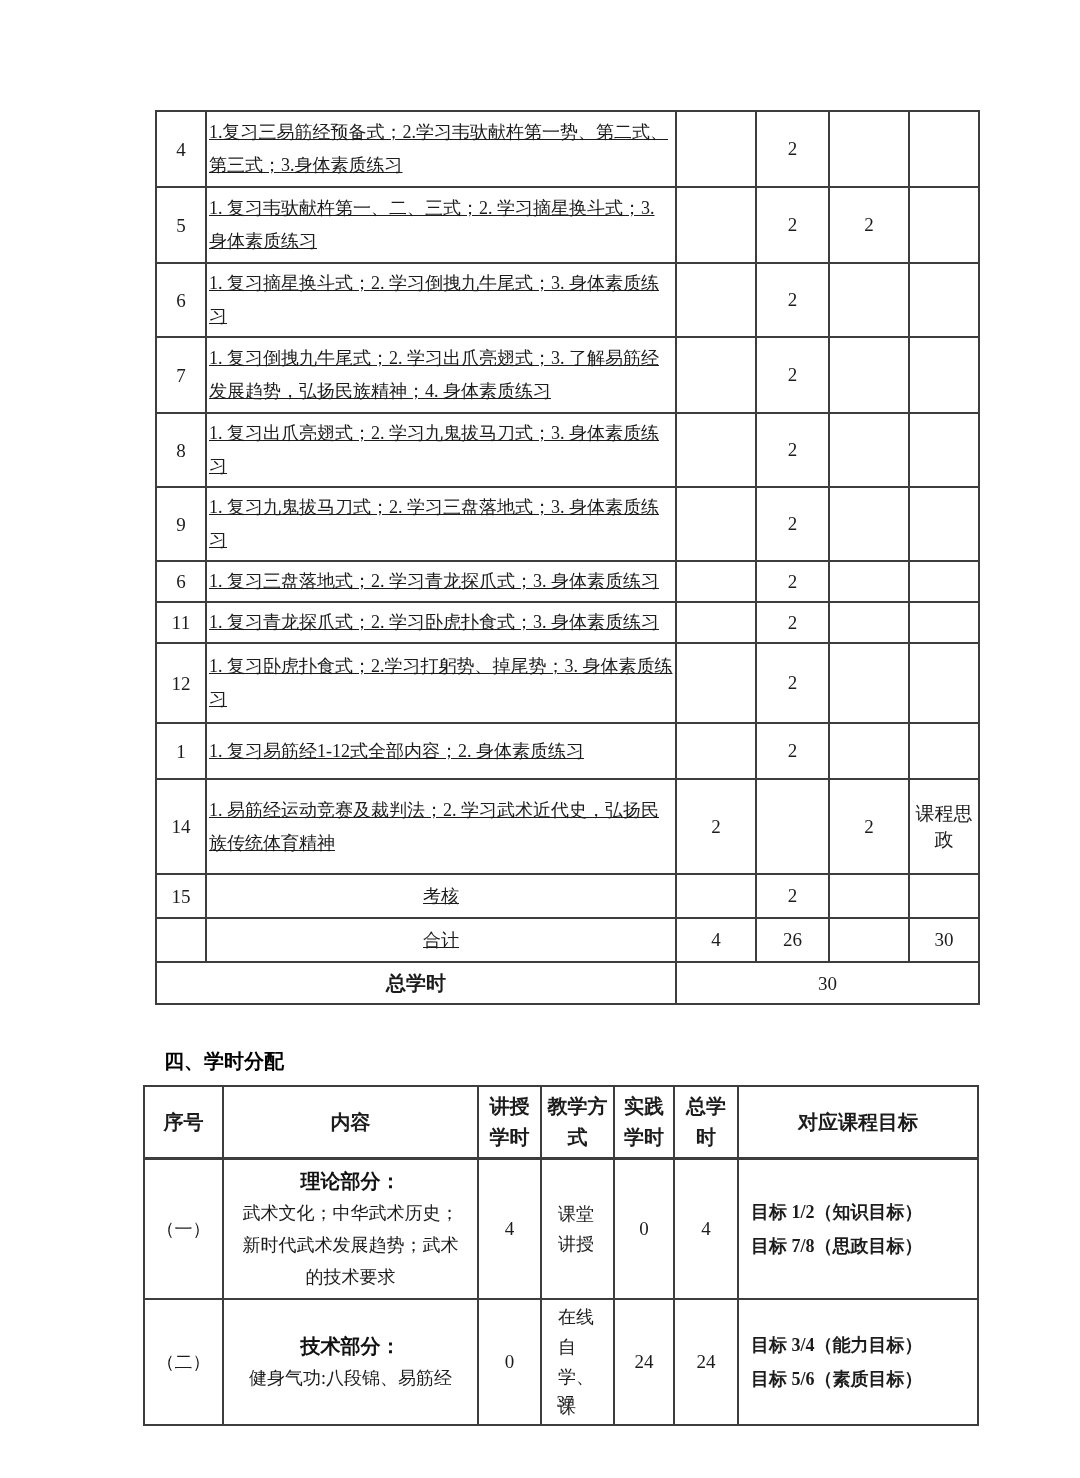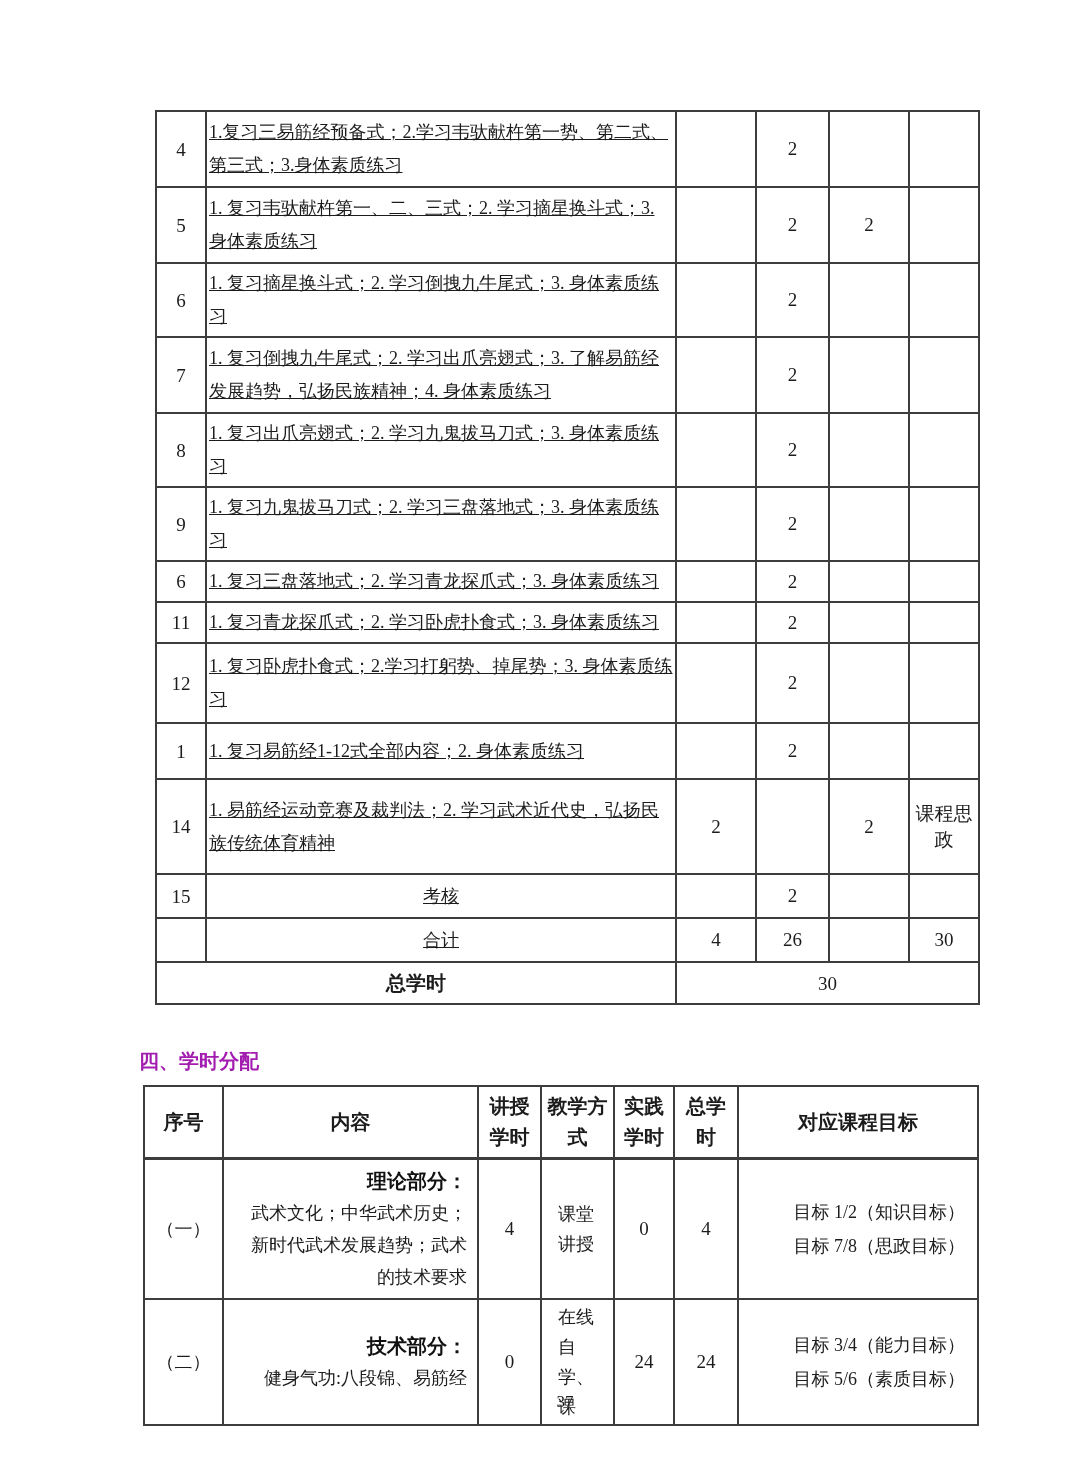--- a/index.html
+++ b/index.html
@@ -22,43 +22,43 @@
   .t1 td.content.center-content { text-align:center;border-radius:12px; }
   .t1 td.num  { text-align:center; font-size:19px; padding:0 4px; line-height:26px; }
   .t1 tr.total-row td.label {
     text-align:center; font-weight:bold; font-size:20px;
     font-family:"Liberation Sans","DejaVu Sans",sans-serif;
   }
   .t1 tr.total-row td.value { text-align:center; font-size:19px; }
 
   
   .section-heading {
-    position:absolute; left:139px; top:1046px;
-    font-family:"Liberation Sans","DejaVu Sans",sans-serif;
-    font-weight:bold; font-size:20px; line-height:30px; color:#a21caf;
+    position:absolute; left:164px; top:1046px;
+    font-family:"Liberation Sans","DejaVu Sans",sans-serif;
+    font-weight:bold; font-size:20px; line-height:30px; color:#000000;
   }
 
   
   .t2 { position:absolute; left:143px; top:1085px; width:834px; }
   .t2 th {
     font-family:"Liberation Sans","DejaVu Sans",sans-serif;
     font-weight:bold; font-size:20px; line-height:31px;
     text-align:center; padding:4px 5px; border-bottom-width:3px;
   }
   .t2 td { font-size:18px; line-height:30px; }
   .t2 td.no { text-align:center; font-size:18px; }
-  .t2 td.content { text-align:right; padding:5px 10px; }
+  .t2 td.content { text-align:center; padding:5px 10px; }
   .t2 .part-title {
     font-family:"Liberation Sans","DejaVu Sans",sans-serif;
     font-weight:bold; font-size:20px; line-height:32px; color:#111;
   }
   .t2 .part-body { font-size:18px; line-height:32px; }
   .t2 td.num { text-align:center; font-size:19px; }
   .t2 td.method { text-align:left; padding:2px 16px; }
-  .t2 td.goals { text-align:right; padding:0 12px; }
+  .t2 td.goals { text-align:left; padding:0 12px;font-weight:bold; }
   .t2 td.goals div { line-height:34px; white-space:nowrap; }
 
   
   .page-number {
     position:absolute; left:50px; width:1030px; top:1392px;
     text-align:center; font-size:17px;
   }
 </style>
 </head>
 <body>

